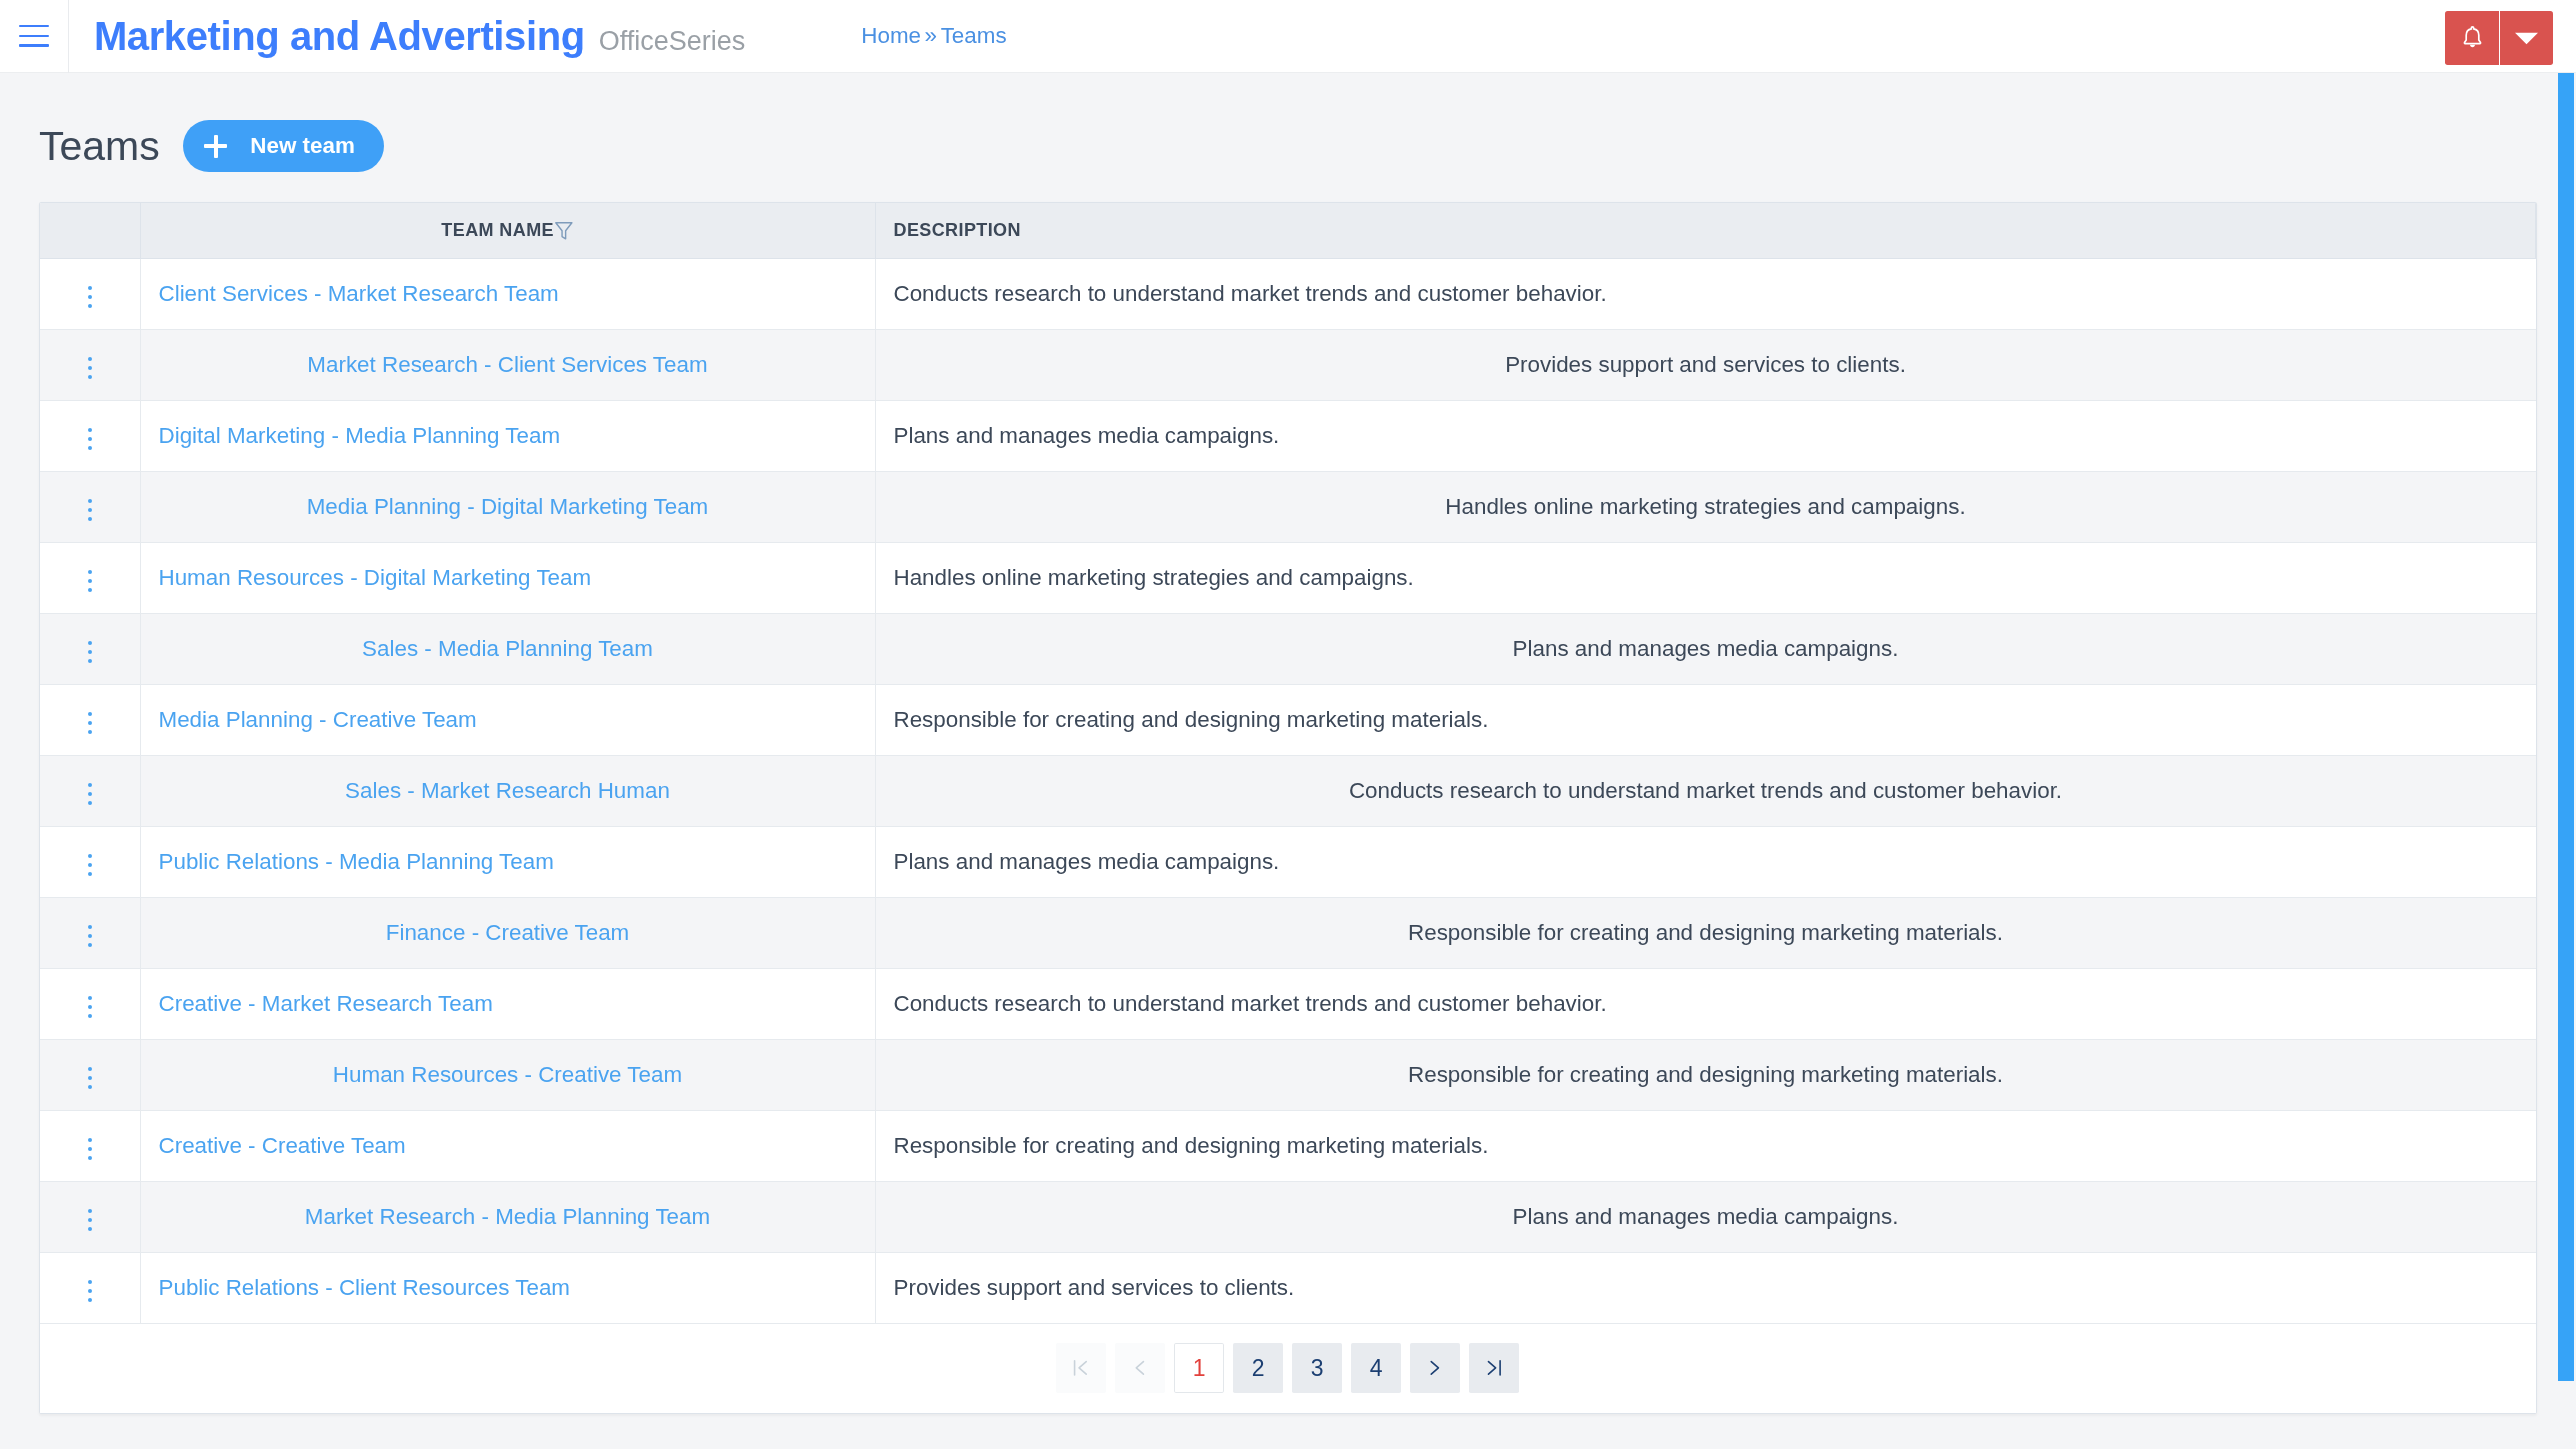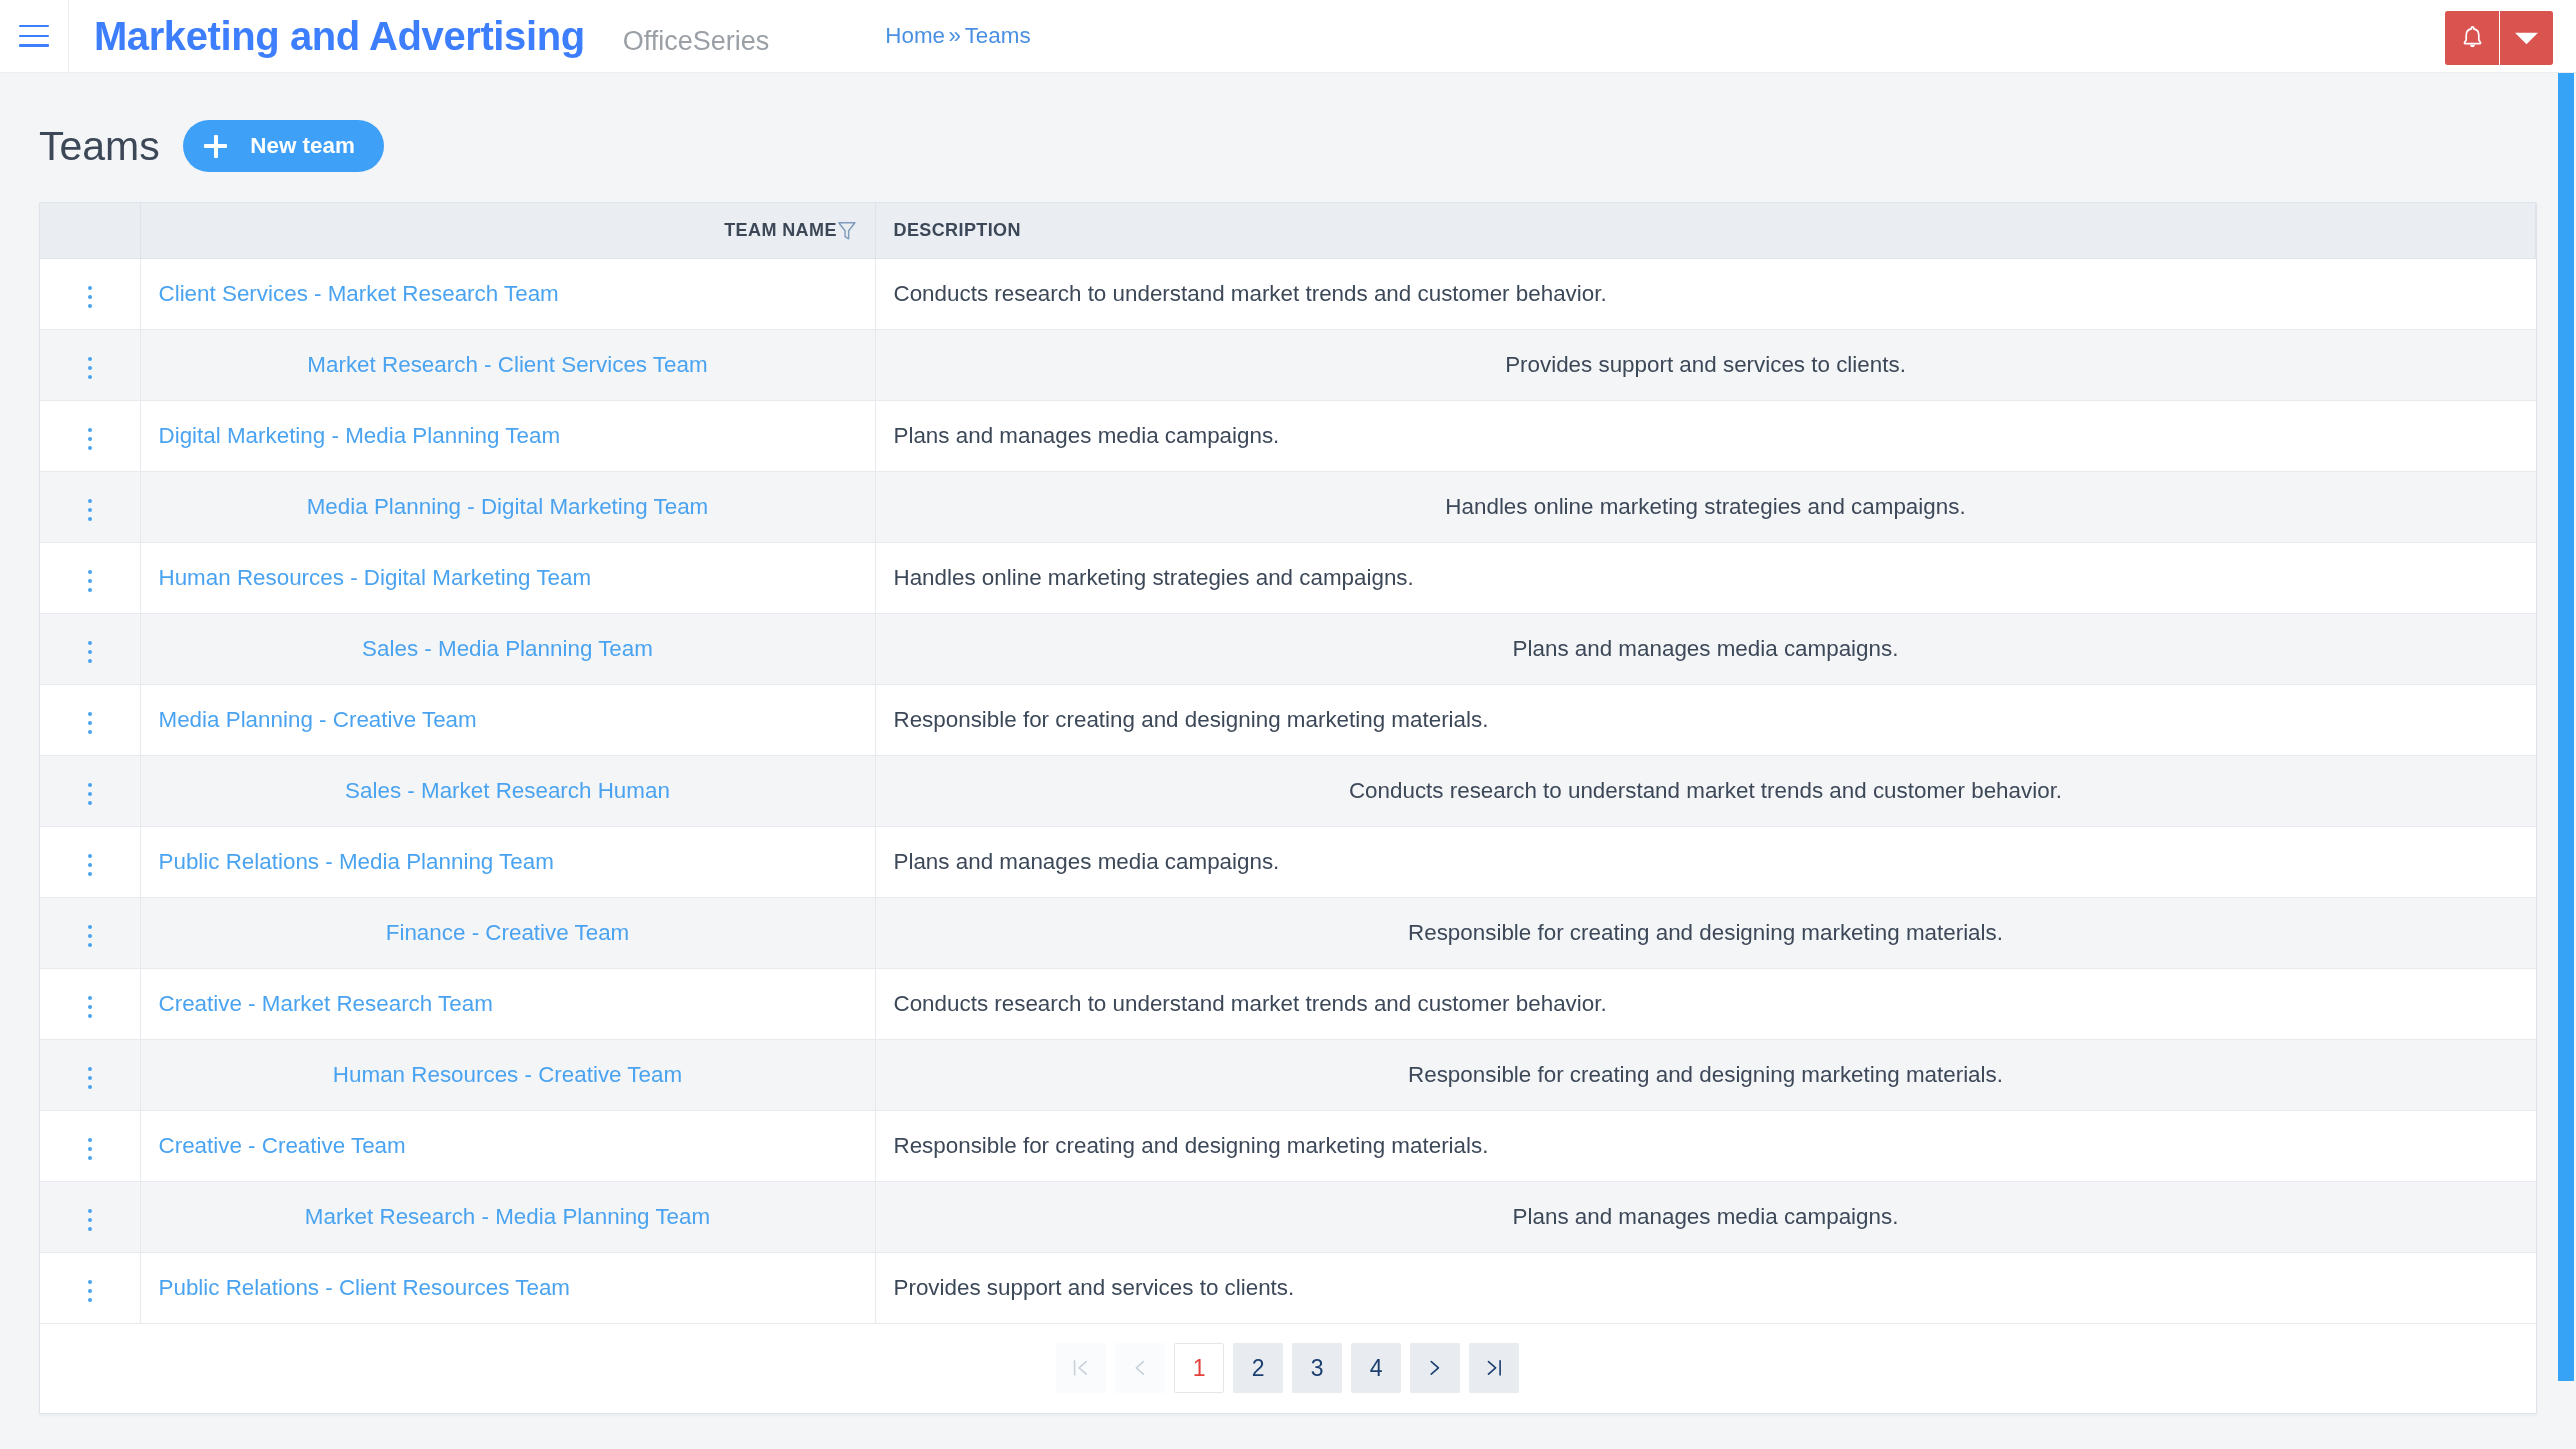--- a/index.html
+++ b/index.html
@@ -47,21 +47,21 @@
   .brand-title {
     font-size: 40px;
     font-weight: bold;
     color: #3d7efc;
     letter-spacing: -0.4px;
     white-space: nowrap;
   }
   .brand-sub {
     font-size: 27px;
     color: #9aa0a6;
-    margin-left: 38px;
+    margin-left: 14px;
     white-space: nowrap;
   }
 
   .breadcrumb {
     display: flex;
     align-items: flex-end;
     margin-left: 116px;
     font-size: 22.4px;
     white-space: nowrap;
   }
@@ -156,21 +156,21 @@
     height: 55px;
     padding: 0 18px;
     border-bottom: 0.9px solid #dde3ea;
     border-right: 0.9px solid #dde3ea;
     vertical-align: middle;
   }
   th.col-kebab { width: 100px; border-right: 0.9px solid #dde3ea; }
   th.col-name  { width: 735px; }
   th.col-desc  { border-right: none; }
 
-  .th-inner { display: flex; align-items: center; justify-content: flex-end; }
+  .th-inner { display: flex; align-items: center; justify-content: center; }
   .filter-icon { width: 19.7px; height: 21.5px; flex: 0 0 auto; }
 
   table.grid td {
     height: 71px;
     padding: 0 18px;
     font-size: 22.4px;
     color: #3c4858;
     border-bottom: 0.9px solid #e6eaee;
     border-right: 0.9px solid #e6eaee;
     vertical-align: middle;

